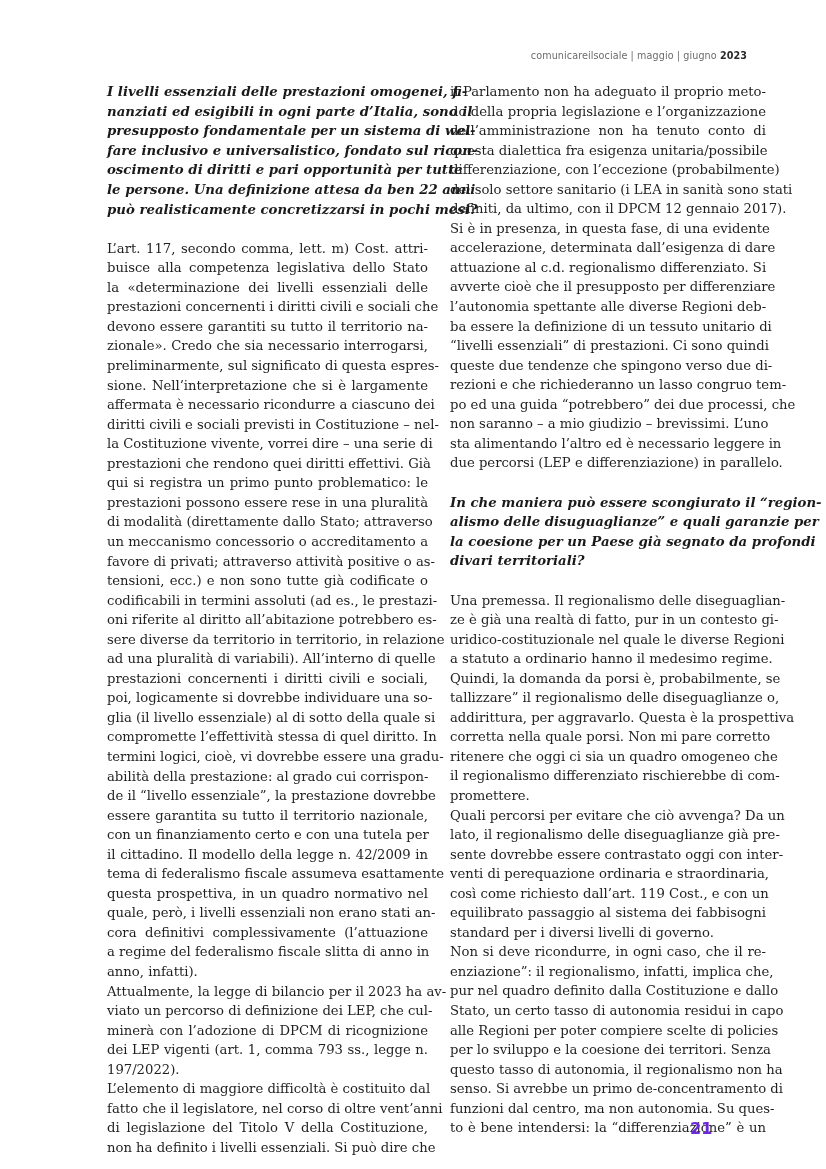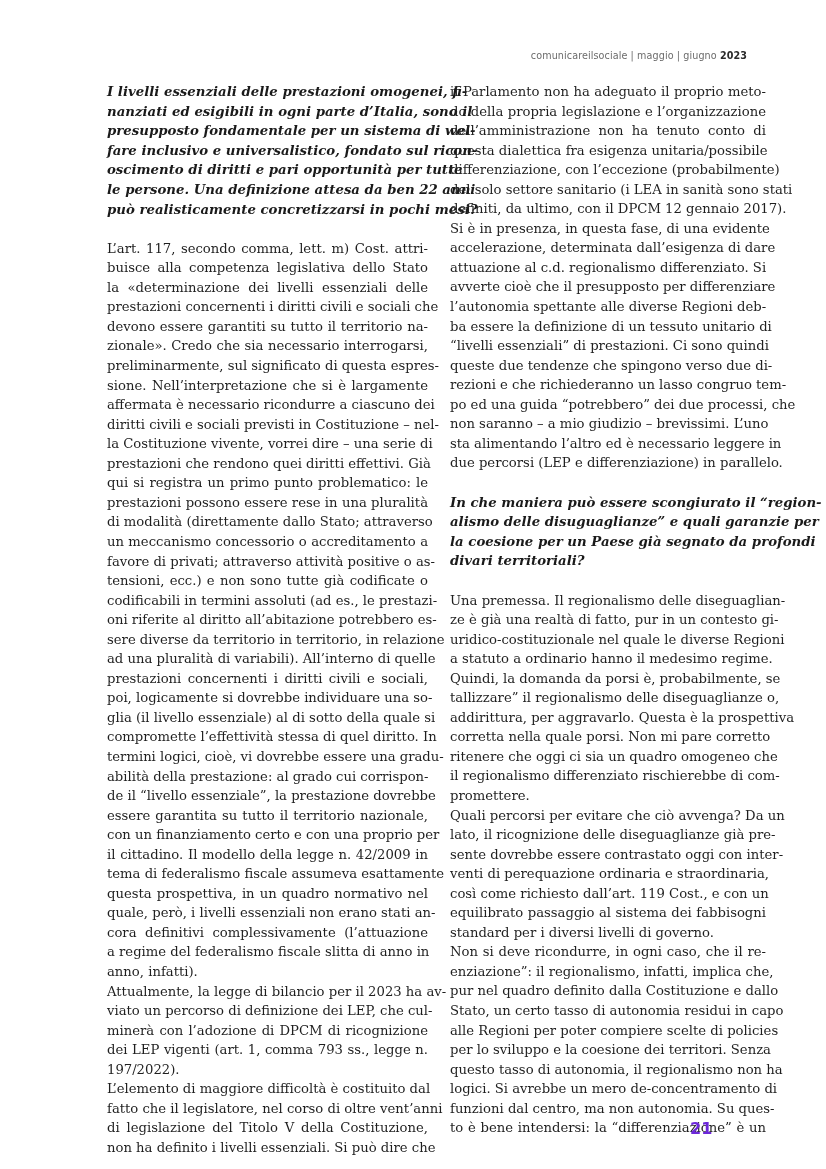--- a/index.html
+++ b/index.html
@@ -72,21 +72,21 @@
       <span class="line">sere diverse da territorio in territorio, in relazione</span>
       <span class="line">ad una pluralità di variabili). All’interno di quelle</span>
       <span class="line">prestazioni concernenti i diritti civili e sociali,</span>
       <span class="line">poi, logicamente si dovrebbe individuare una so-</span>
       <span class="line">glia (il livello essenziale) al di sotto della quale si</span>
       <span class="line">compromette l’effettività stessa di quel diritto. In</span>
       <span class="line">termini logici, cioè, vi dovrebbe essere una gradu-</span>
       <span class="line">abilità della prestazione: al grado cui corrispon-</span>
       <span class="line">de il “livello essenziale”, la prestazione dovrebbe</span>
       <span class="line">essere garantita su tutto il territorio nazionale,</span>
-      <span class="line">con un finanziamento certo e con una proprio per</span>
+      <span class="line">con un finanziamento certo e con una tutela per</span>
       <span class="line">il cittadino. Il modello della legge n. 42/2009 in</span>
       <span class="line">tema di federalismo fiscale assumeva esattamente</span>
       <span class="line">questa prospettiva, in un quadro normativo nel</span>
       <span class="line">quale, però, i livelli essenziali non erano stati an-</span>
       <span class="line">cora definitivi complessivamente (l’attuazione</span>
       <span class="line">a regime del federalismo fiscale slitta di anno in</span>
       <span class="line last">anno, infatti).</span>
     </div>
   <div>
       <span class="line">Attualmente, la legge di bilancio per il 2023 ha av-</span>
@@ -142,34 +142,34 @@
       <span class="line">Quindi, la domanda da porsi è, probabilmente, se</span>
       <span class="line">tallizzare” il regionalismo delle diseguaglianze o,</span>
       <span class="line">addirittura, per aggravarlo. Questa è la prospettiva</span>
       <span class="line">corretta nella quale porsi. Non mi pare corretto</span>
       <span class="line">ritenere che oggi ci sia un quadro omogeneo che</span>
       <span class="line">il regionalismo differenziato rischierebbe di com-</span>
       <span class="line last">promettere.</span>
     </div>
   <div>
       <span class="line">Quali percorsi per evitare che ciò avvenga? Da un</span>
-      <span class="line">lato, il ricognizione delle diseguaglianze già pre-</span>
+      <span class="line">lato, il regionalismo delle diseguaglianze già pre-</span>
       <span class="line">sente dovrebbe essere contrastato oggi con inter-</span>
       <span class="line">venti di perequazione ordinaria e straordinaria,</span>
       <span class="line">così come richiesto dall’art. 119 Cost., e con un</span>
       <span class="line">equilibrato passaggio al sistema dei fabbisogni</span>
       <span class="line last">standard per i diversi livelli di governo.</span>
     </div>
   <div>
       <span class="line">Non si deve ricondurre, in ogni caso, che il re-</span>
       <span class="line">enziazione”: il regionalismo, infatti, implica che,</span>
       <span class="line">pur nel quadro definito dalla Costituzione e dallo</span>
       <span class="line">Stato, un certo tasso di autonomia residui in capo</span>
       <span class="line">alle Regioni per poter compiere scelte di policies</span>
       <span class="line">per lo sviluppo e la coesione dei territori. Senza</span>
       <span class="line">questo tasso di autonomia, il regionalismo non ha</span>
-      <span class="line">logici. Si avrebbe un mero de-concentramento di</span>
+      <span class="line">senso. Si avrebbe un primo de-concentramento di</span>
       <span class="line">funzioni dal centro, ma non autonomia. Su ques-</span>
       <span class="line">to è bene intendersi: la “differenziazione” è un</span>
     </div>
 </div>
 
 <div class="pageno">21</div>
 
 </body></html>

